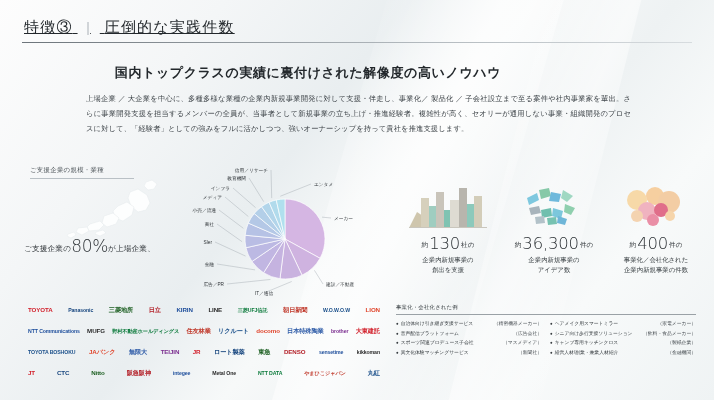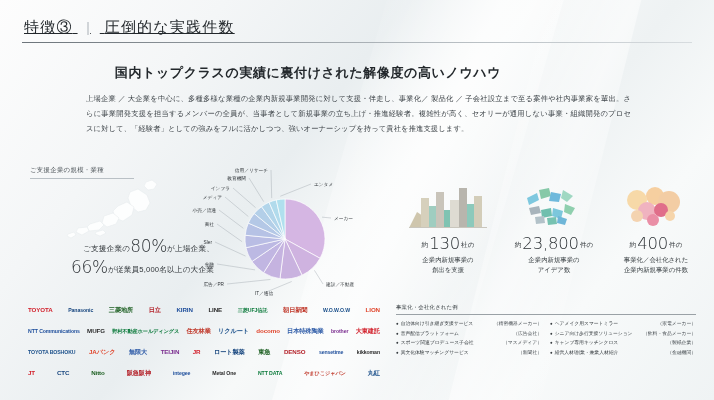--- a/index.html
+++ b/index.html
@@ -61,21 +61,21 @@
     font-size: 6.4px; color: #4b5257; letter-spacing: .3px;
     padding-bottom: 3px;
   }
   #panel-label-rule {
     position: absolute; left: 30px; top: 178px; width: 104px; height: 1px;
     background: #b9c0c5;
   }
   #japan-map { position: absolute; left: 60px; top: 178px; opacity: .92; }
   #stat-lines {
     position: absolute; left: 24px; top: 236px; width: 190px;
-    text-align: right; color: #2f3438;
+    text-align: left; color: #2f3438;
   }
   .stat-line { white-space: nowrap; line-height: 1.25; }
   .stat-line .sm { font-size: 7.6px; letter-spacing: .2px; }
   .stat-line .big {
     font-size: 17px; font-weight: 300; letter-spacing: -.3px;
     font-family: "DejaVu Sans", sans-serif; vertical-align: -1px;
   }
 
   
   #pie-wrap { position: absolute; left: 186px; top: 164px; width: 200px; height: 132px; }
@@ -154,23 +154,20 @@
     <path d="M30 46 l10 -3 4 4 -5 5 -10 1 -2 -4z"></path>
     <path d="M18 50 l9 -1 2 4 -7 4 -6 -3z"></path>
     <path d="M8 56 l6 -2 2 3 -5 3 -4 -2z"></path>
     <path d="M36 54 l7 -2 3 3 -6 3 -5 -2z"></path>
   </g>
 </svg>
 
 <div id="stat-lines">
   <div class="stat-line">
     <span class="sm">ご支援企業の</span><span class="big">80%</span><span class="sm">が上場企業、</span>
-  </div>
-  <div class="stat-line">
-    <span class="big">66%</span><span class="sm">が従業員5,000名以上の大企業</span>
   </div>
 </div>
 
 <div id="pie-wrap">
   <svg id="pie-svg" width="200" height="132" viewBox="0 0 200 132">
       <path d="M99,75 L99,35 A40,40 0 0 1 134.05226720175455,94.27014696406862 Z" fill="#d5b6e3" stroke="#ffffff" stroke-width="0.7"></path>
       <line x1="136.01190716116957" y1="53.11121912273404" x2="145" y2="54" stroke="#9aa2a8" stroke-width="0.4"></line>
       <text x="148" y="56" text-anchor="start" font-size="4.7" fill="#2f3438" font-family="&quot;Liberation Sans&quot;, sans-serif">メーカー</text>
       <path d="M99,75 L134.05226720175455,94.27014696406862 A40,40 0 0 1 116.0311716626029,111.19308209864079 Z" fill="#cfb3e0" stroke="#ffffff" stroke-width="0.7"></path>
       <line x1="128.4355255549336" y1="106.3456509791207" x2="137" y2="120" stroke="#9aa2a8" stroke-width="0.4"></line>
@@ -245,21 +242,21 @@
       <polygon points="8,24 18,22 20,29 10,31" fill="#a8b4bc"></polygon>
       <polygon points="20,26 30,24 31,32 21,34" fill="#6fbfae"></polygon>
       <polygon points="32,24 42,27 40,35 31,32" fill="#7cc7dc"></polygon>
       <polygon points="44,20 54,24 50,31 43,28" fill="#8fcfae"></polygon>
       <polygon points="14,33 23,32 24,39 15,40" fill="#b3c2c9"></polygon>
       <polygon points="26,34 35,33 36,40 27,41" fill="#77c2b1"></polygon>
       <polygon points="37,32 46,35 44,41 36,39" fill="#6fb6d8"></polygon>
     </svg>
   </div>
   <div class="metric-num">
-    <span class="pre">約</span><span class="val">23,800</span><span class="suf">件の</span>
+    <span class="pre">約</span><span class="val">36,300</span><span class="suf">件の</span>
   </div>
   <div class="metric-desc">
     <div>企業内新規事業の</div>
     <div>アイデア数</div>
   </div>
 </div>
 
 <div class="metric" id="metric-2">
   <div class="metric-art">
     <svg width="66" height="44" viewBox="0 0 66 44">

